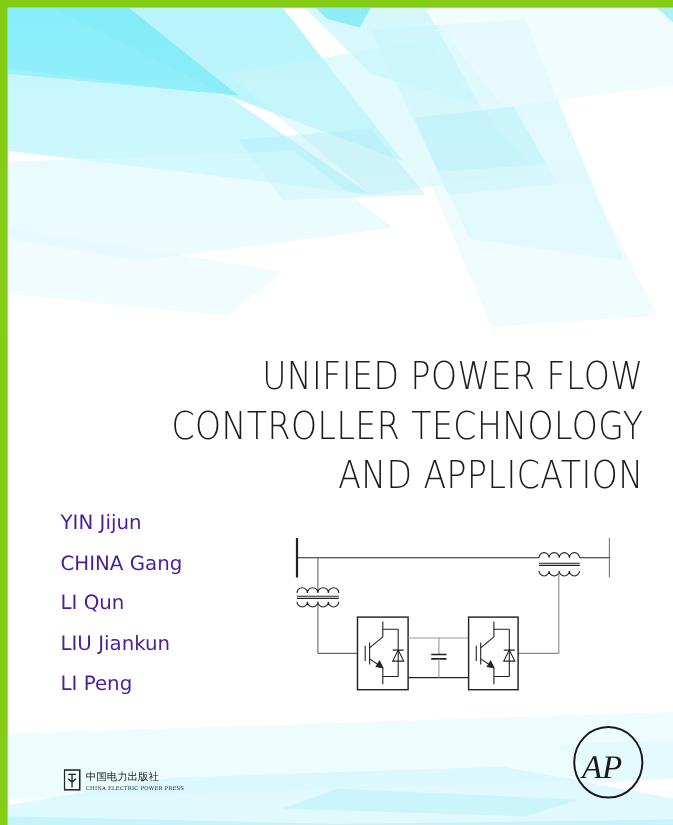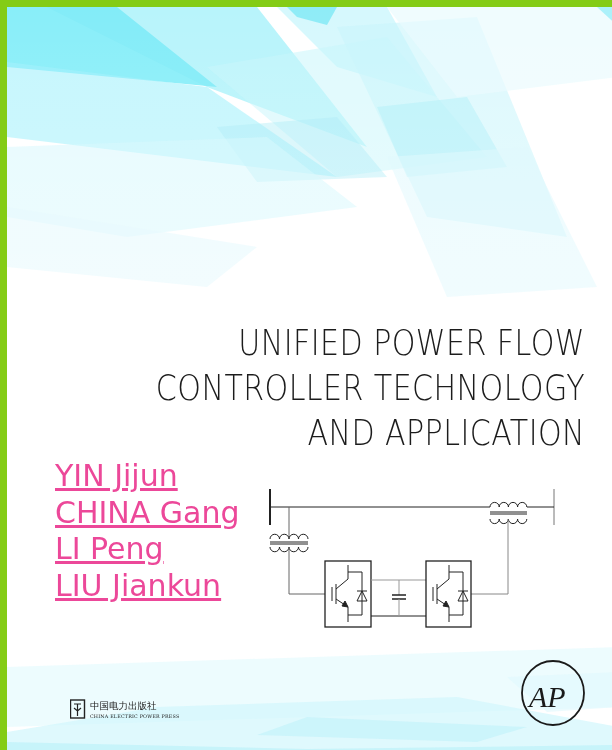--- a/index.html
+++ b/index.html
@@ -1,24 +1,24 @@
 <!DOCTYPE html>
 <html><head>
 <meta charset="utf-8">
 <style>
   html,body{margin:0;padding:0;}
   body{width:612px;height:750px;overflow:hidden;background:#fff;}
   .cover{position:relative;width:610px;height:748px;border:7px solid #84cc16;background:#fff;overflow:hidden;font-family:"DejaVu Sans","Liberation Sans",sans-serif;}
   .bg{position:absolute;left:0;top:0;width:612px;height:750px;}
   .title{position:absolute;right:32px;top:314px;text-align:right;color:#1c1c1c;font-weight:300;font-size:35px;line-height:45px;letter-spacing:0.5px;transform:scaleX(0.86);transform-origin:right top;}
   .title div{white-space:nowrap;}
-  .authors{position:absolute;left:48px;top:451px;color:#ec4899;font-size:30px;line-height:36.5px;text-decoration:underline;}
+  .authors{position:absolute;left:48px;top:451px;color:#4c1d95;font-size:18px;line-height:36.5px;}
   .authors div{white-space:nowrap;}
   .diagram{position:absolute;left:250px;top:470px;}
-  .publisher{position:absolute;left:63px;top:692px;}
+  .publisher{position:absolute;left:51px;top:692px;}
   .ap{position:absolute;left:513px;top:651px;}
 </style>
 </head>
 <body>
 
 <div class="cover">
 
   <svg class="bg" width="612" height="750" viewBox="0 0 612 750">
     <defs>
       <linearGradient id="fadeTop" x1="0" y1="0" x2="0" y2="1">
@@ -56,22 +56,23 @@
 
   <div class="title">
     <div>UNIFIED POWER FLOW</div>
     <div>CONTROLLER TECHNOLOGY</div>
     <div>AND APPLICATION</div>
   </div>
 
   <div class="authors">
     <div>YIN Jijun</div>
     <div>CHINA Gang</div>
+    <div>LI Qun</div>
+    <div>LIU Jiankun</div>
     <div>LI Peng</div>
-    <div>LIU Jiankun</div>
   </div>
 
   <svg class="diagram" width="320" height="160" viewBox="0 0 320 160" fill="none" stroke="#222" stroke-width="1">
 
     <line x1="13" y1="12" x2="13" y2="48" stroke-width="2"></line>
     <line x1="297" y1="12" x2="297" y2="48" stroke="#777"></line>
 
     <line x1="13" y1="30" x2="233" y2="30"></line>
     <line x1="270" y1="30" x2="297" y2="30"></line>
 

